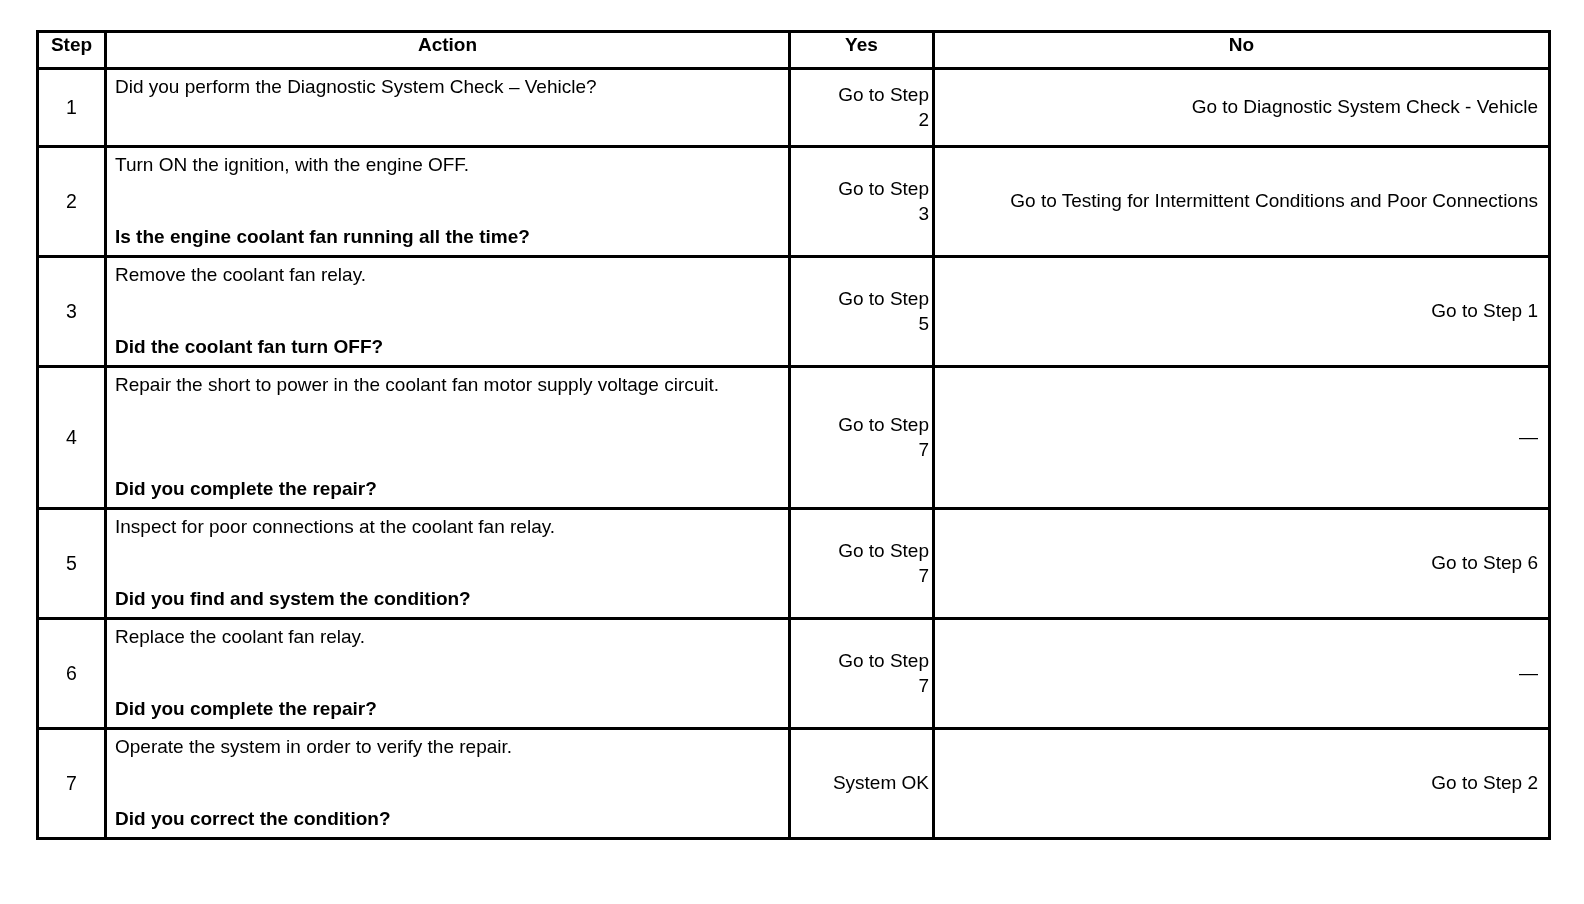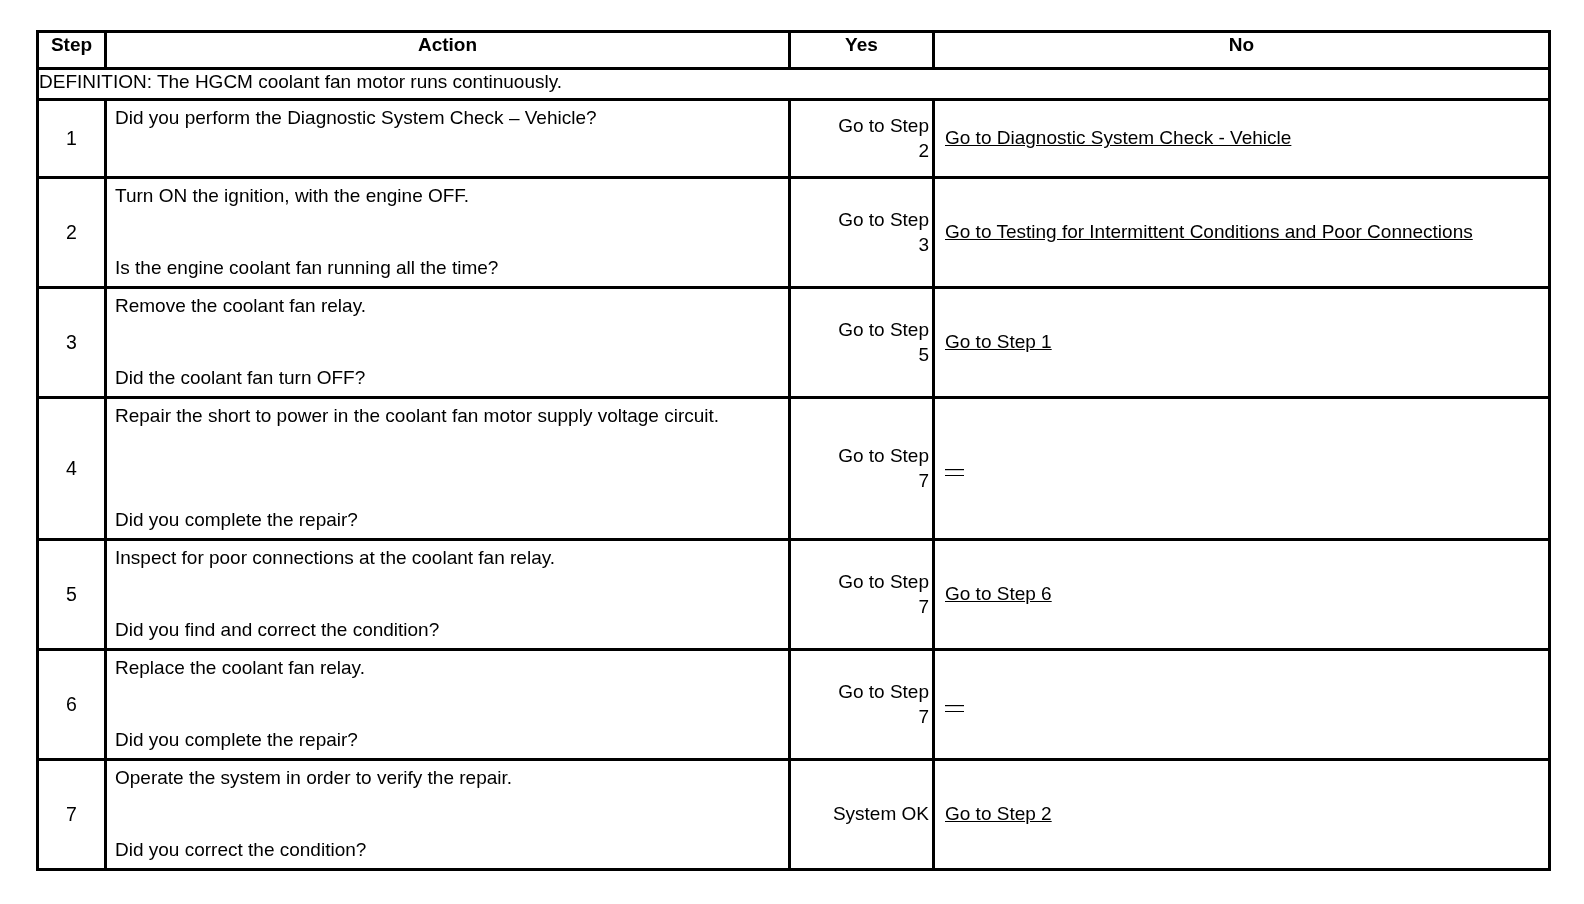--- a/index.html
+++ b/index.html
@@ -77,24 +77,23 @@
   }
 
   .steprow td.yes-cell {
     text-align: right;
     vertical-align: middle;
     padding: 4px 3px;
     white-space: pre-line;
   }
 
   .steprow td.no-cell {
-    text-align: left;
+    text-align: right;
     vertical-align: middle;
     padding: 4px 10px;
-    text-decoration: underline;
   }
 
   
   .act-line { display: block; }
 
   
   .r1 td { height: 64px; }
   .r2 td { height: 96px; }
   .r3 td { height: 96px; }
   .r4 td { height: 128px; }
@@ -103,21 +102,21 @@
   .r7 td { height: 96px; margin-top: 29px; }
 
   
   .act-inner {
     display: flex;
     flex-direction: column;
     justify-content: space-between;
     height: 100%;
     box-sizing: border-box;
   }
-  .act-bottom { margin-top: auto; }
+  .act-bottom { margin-top: auto; font-weight: bold; }
 
   .dash { font-size: 19.5px; letter-spacing: 0; }
 </style>
 </head>
 <body>
 
 <div class="page">
   <table class="diag">
     <colgroup>
       <col class="c-step">
@@ -127,23 +126,20 @@
     </colgroup>
     <thead>
       <tr class="hdr">
         <th class="h-step">Step</th>
         <th class="h-act">Action</th>
         <th class="h-yes">Yes</th>
         <th class="h-no">No</th>
       </tr>
     </thead>
     <tbody>
-      <tr class="defrow">
-        <td colspan="4">DEFINITION: The HGCM coolant fan motor runs continuously.</td>
-      </tr>
 
       <tr class="steprow r1">
         <td class="step-cell">1</td>
         <td class="act-cell">
           <div class="act-inner">
             <span class="act-line">Did you perform the Diagnostic System Check – Vehicle?</span>
             <span class="act-line act-bottom"></span>
           </div>
         </td>
         <td class="yes-cell">Go to Step
@@ -188,21 +184,21 @@
         <td class="yes-cell">Go to Step
 7</td>
         <td class="no-cell dash">—</td>
       </tr>
 
       <tr class="steprow r5">
         <td class="step-cell">5</td>
         <td class="act-cell">
           <div class="act-inner">
             <span class="act-line">Inspect for poor connections at the coolant fan relay.</span>
-            <span class="act-line act-bottom">Did you find and correct the condition?</span>
+            <span class="act-line act-bottom">Did you find and system the condition?</span>
           </div>
         </td>
         <td class="yes-cell">Go to Step
 7</td>
         <td class="no-cell">Go to Step 6</td>
       </tr>
 
       <tr class="steprow r6">
         <td class="step-cell">6</td>
         <td class="act-cell">

